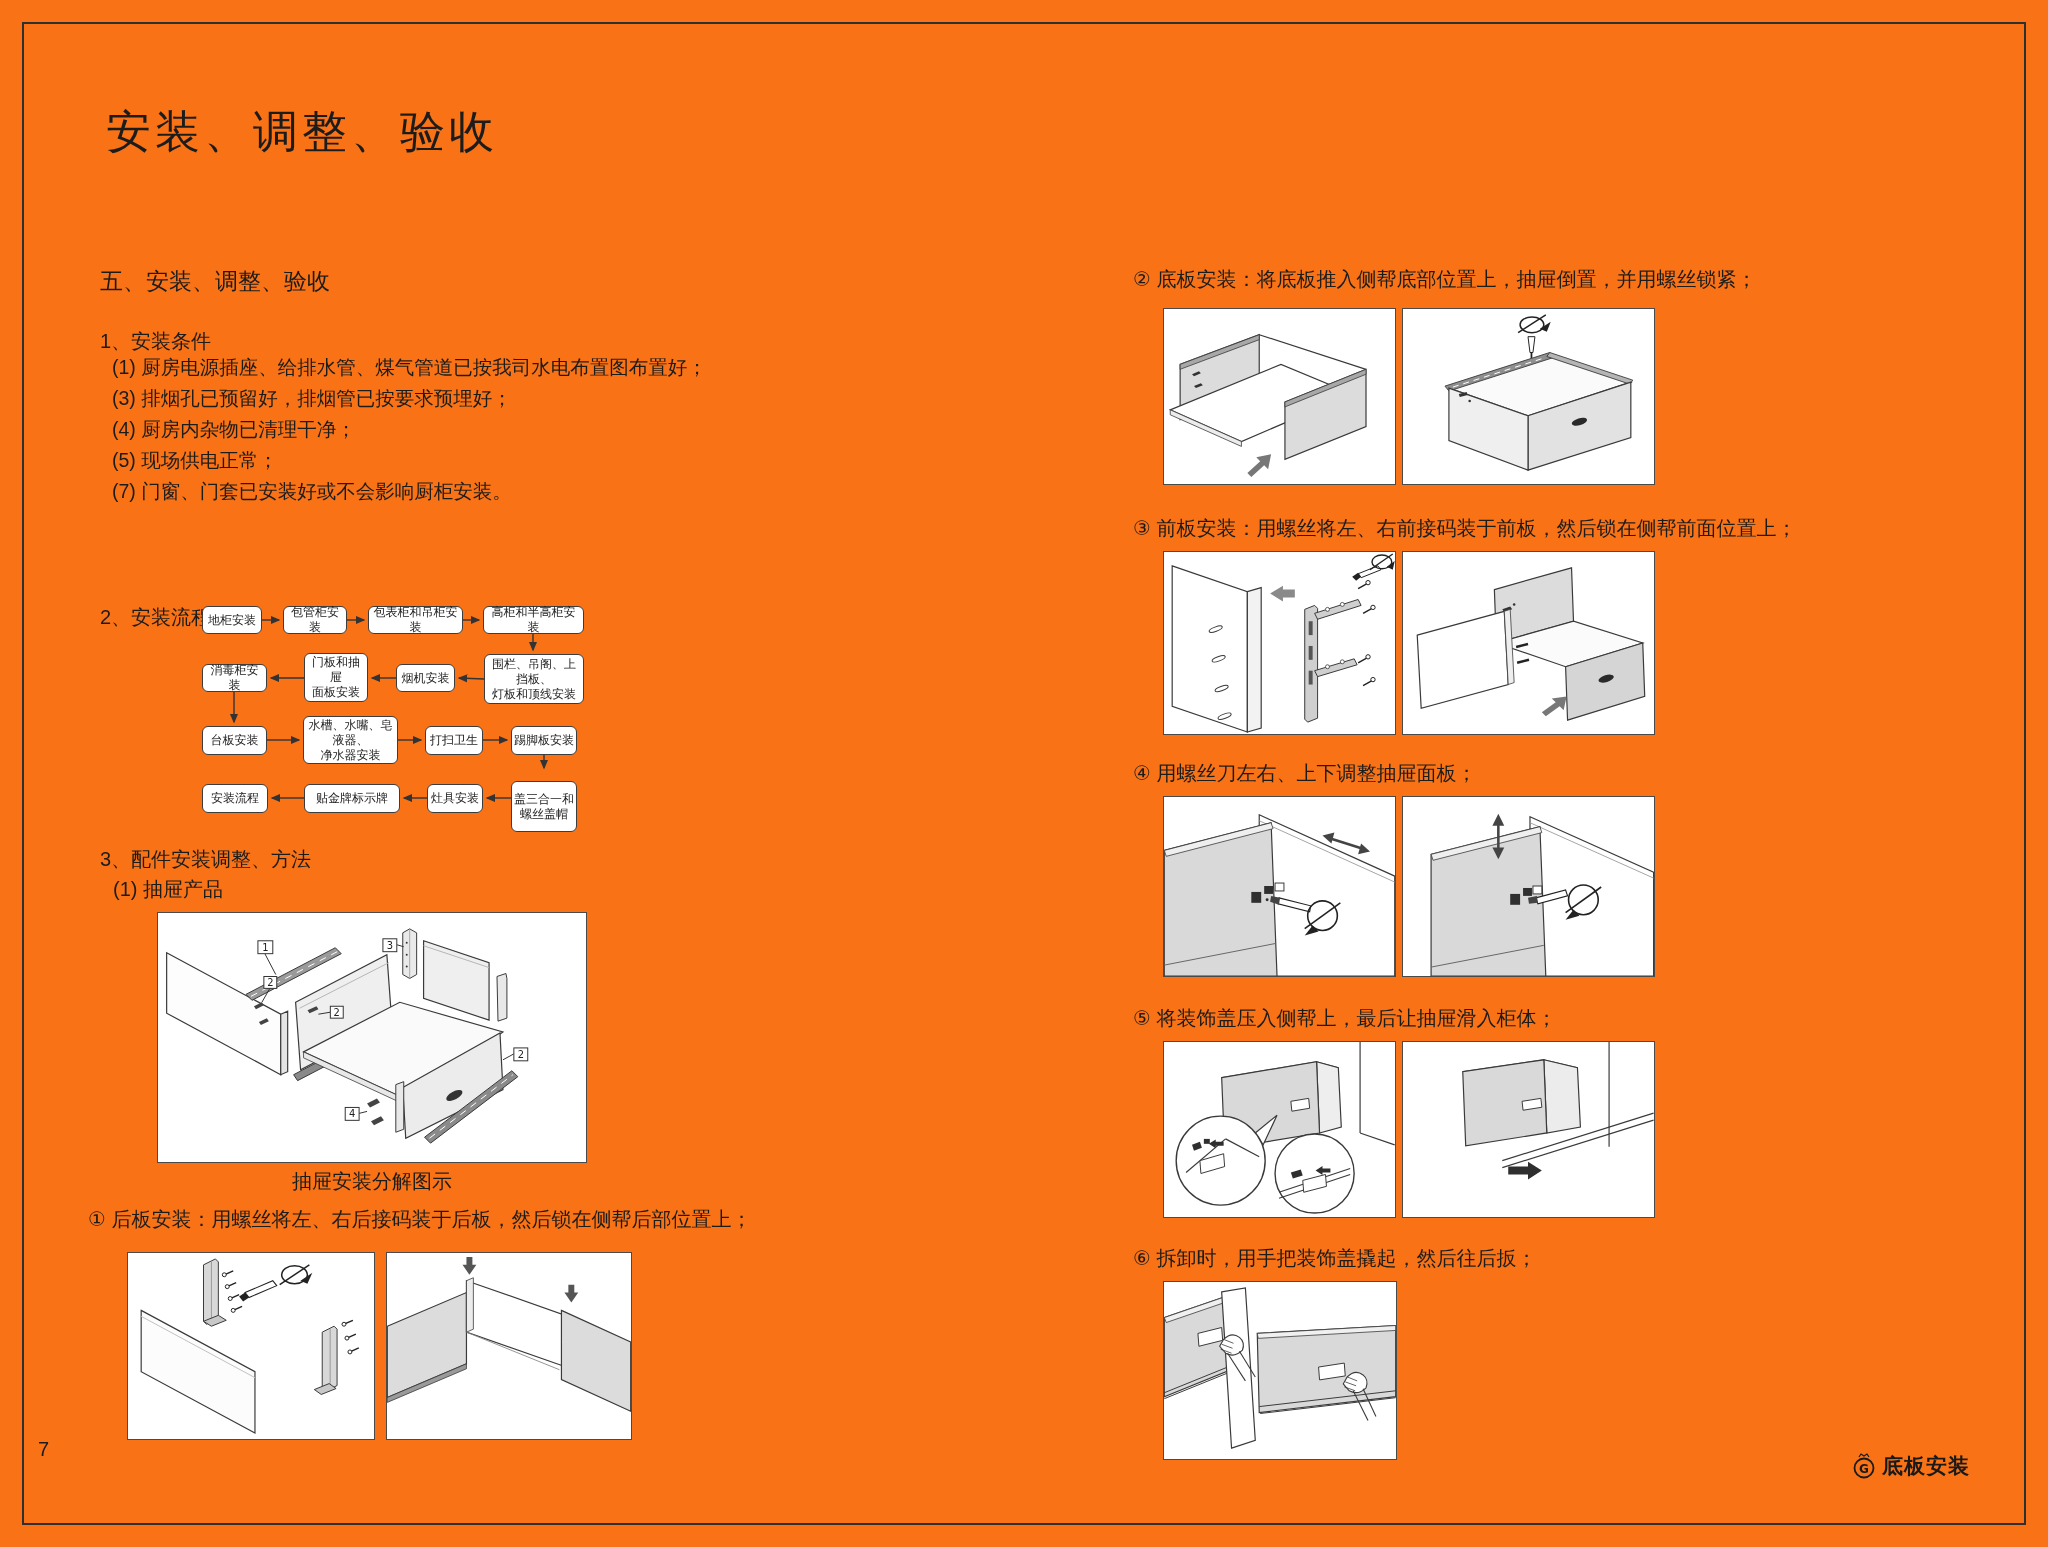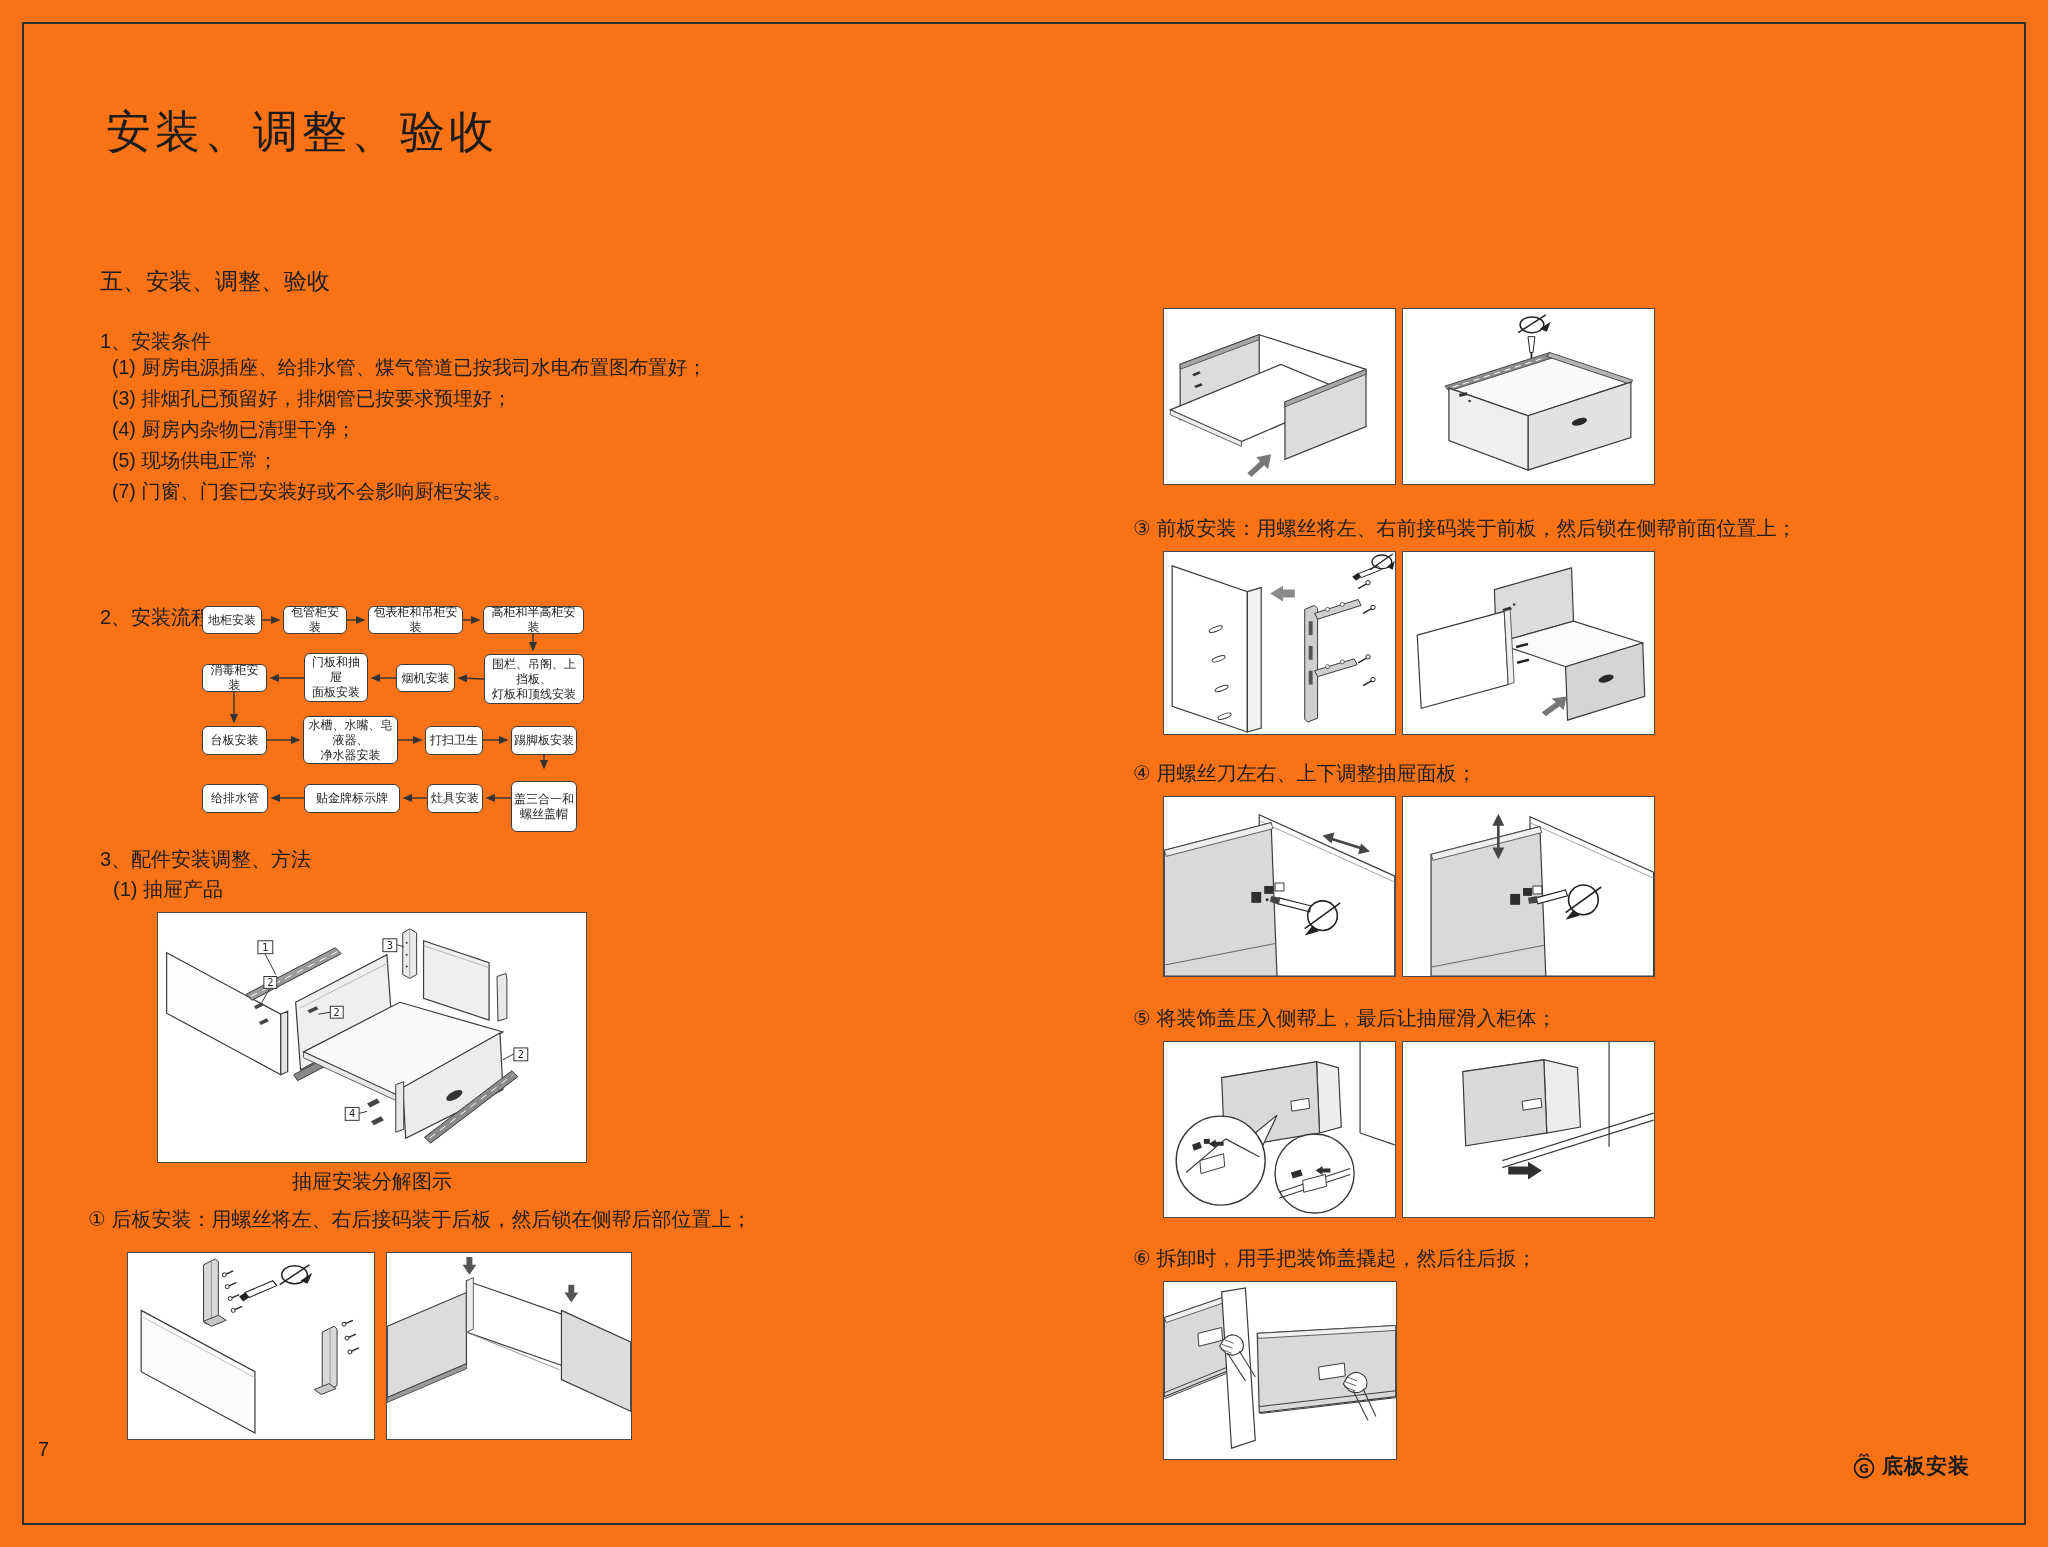--- a/index.html
+++ b/index.html
@@ -82,21 +82,21 @@
     <div class="flow-box" style="left:2px;top:64px;width:65px;height:28px;">消毒柜安装</div>
     <div class="flow-box" style="left:2px;top:126px;width:65px;height:29px;">台板安装</div>
     <div class="flow-box" style="left:103px;top:116px;width:95px;height:48px;">水槽、水嘴、皂液器、
 净水器安装</div>
     <div class="flow-box" style="left:225px;top:126px;width:58px;height:29px;">打扫卫生</div>
     <div class="flow-box" style="left:311px;top:126px;width:66px;height:29px;">踢脚板安装</div>
     <div class="flow-box" style="left:311px;top:181px;width:66px;height:51px;">盖三合一和
 螺丝盖帽</div>
     <div class="flow-box" style="left:227px;top:184px;width:56px;height:29px;">灶具安装</div>
     <div class="flow-box" style="left:104px;top:184px;width:96px;height:29px;">贴金牌标示牌</div>
-    <div class="flow-box" style="left:2px;top:184px;width:66px;height:29px;">给排水管</div>
+    <div class="flow-box" style="left:2px;top:184px;width:66px;height:29px;">安装流程</div>
   </div>
 
   <div class="abs h3" style="left:100px;top:846px;">3、配件安装调整、方法</div>
   <div class="abs h3" style="left:113px;top:876px;">(1)  抽屉产品</div>
 
   <div class="figbox" style="left:157px;top:912px;width:430px;height:251px;">
     <svg viewBox="0 0 430 251">
       <g stroke="#3a3a3a" stroke-width="1.2" fill="none">
 
         <polygon points="8,40 123,102 123,163 8,101" fill="#fdfdfd"></polygon>
@@ -220,20 +220,21 @@
         <polygon points="80,28 180,63 180,115 80,80" fill="#ffffff"></polygon>
         <polygon points="80,28 87,25 87,77 80,80" fill="#ececec" stroke-width="0.8"></polygon>
         <line x1="80" y1="80" x2="174" y2="118" stroke="#888" stroke-width="0.9"></line>
         <polygon points="176,58 246,90 246,160 176,128" fill="#dcdcdc"></polygon>
         <path d="M80,4 h6 v8 h4 l-7,10 -7,-10 h4 z" fill="#555" stroke="none"></path>
         <path d="M183,32 h6 v8 h4 l-7,10 -7,-10 h4 z" fill="#555" stroke="none"></path>
       </g>
     </svg>
   </div>
 
+  <div class="steptext" style="left:1133px;top:266px;">② 底板安装：将底板推入侧帮底部位置上，抽屉倒置，并用螺丝锁紧；</div>
   <div class="figbox" style="left:1163px;top:308px;width:233px;height:177px;">
     <svg viewBox="0 0 233 177">
       <g stroke="#3a3a3a" stroke-width="1.2" fill="none">
         <line x1="96" y1="26" x2="204" y2="61"></line>
         <polygon points="16,56 96,26 96,82 16,112" fill="#dcdcdc"></polygon>
         <polygon points="16,56 96,26 96,31 16,61" fill="#a8a8a8" stroke-width="0.8"></polygon>
         <path d="M28,66 l7,-3 2,2 -7,3 z" fill="#333" stroke="none"></path>
         <path d="M30,78 l7,-3 2,2 -7,3 z" fill="#333" stroke="none"></path>
         <polygon points="6,102 118,56 190,86 78,134" fill="#ffffff"></polygon>
         <polygon points="6,102 78,134 78,139 6,107" fill="#ececec" stroke-width="0.8"></polygon>

